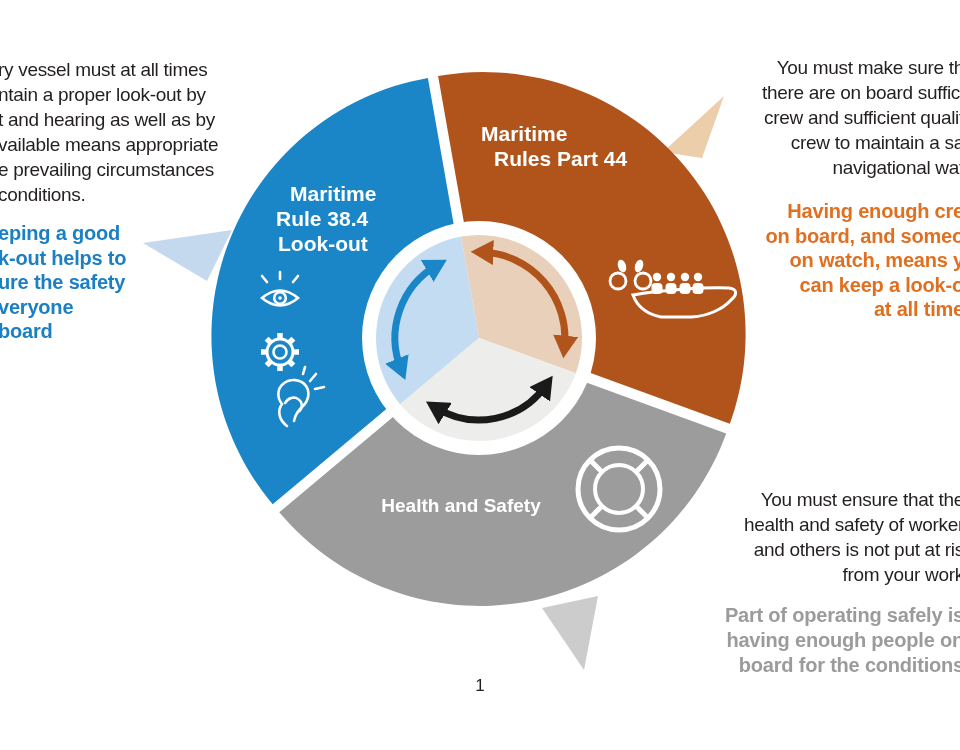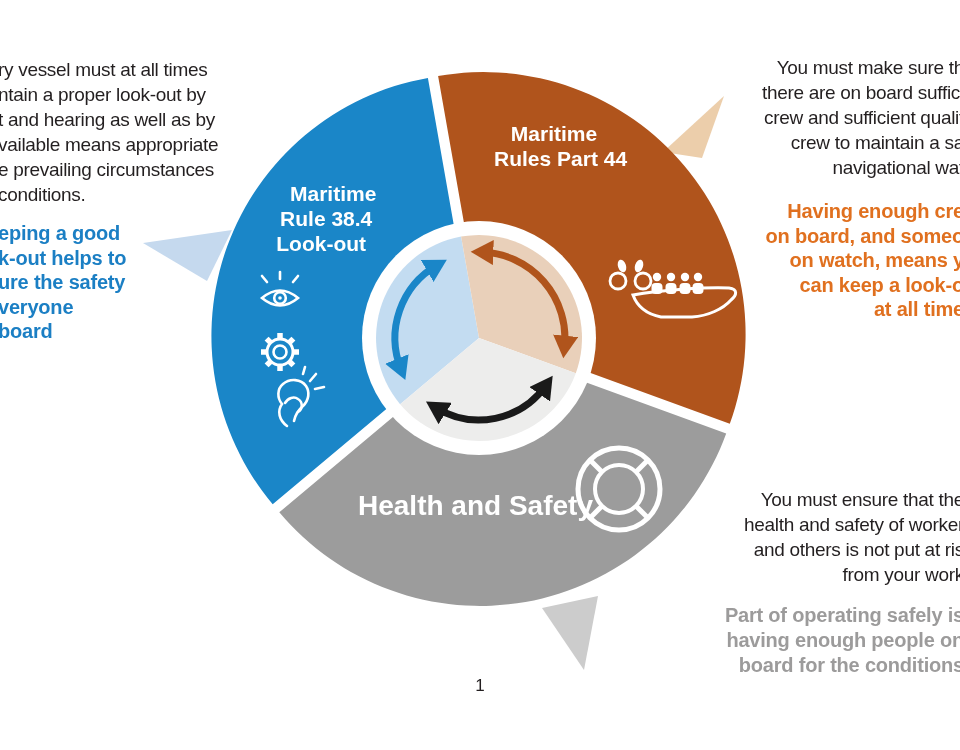--- a/index.html
+++ b/index.html
@@ -11,32 +11,32 @@
   }
   #stage svg{position:absolute;left:0;top:0;}
   .txtblock{position:absolute;white-space:nowrap;}
   .para{font-size:19px;line-height:25px;letter-spacing:-0.3px;color:#231f20;}
   .hl{font-size:20px;line-height:24.5px;font-weight:bold;letter-spacing:-0.2px;}
   .left-align{text-align:left;}
   .right-align{text-align:right;}
   .blue-hl{color:#1b7fc4;}
   .orange-hl{color:#e0701f;}
   .gray-hl{color:#9c9b9b;}
-  .seg-label{position:absolute;color:#ffffff;font-weight:bold;font-size:21px;line-height:25px;white-space:nowrap;text-align:center;}
+  .seg-label{position:absolute;color:#ffffff;font-weight:bold;font-size:21px;line-height:25px;white-space:nowrap;}
   .seg-label div{white-space:nowrap;}
   #label-lookout{left:266px;top:181px;}
   #label-lookout .l0{margin-left:24px;}
   #label-lookout .l1{margin-left:10px;}
-  #label-lookout .l2{margin-left:0;}
+  #label-lookout .l2{margin-left:12px;}
   #label-crewing{left:481px;top:121px;}
   #label-crewing .l0{margin-left:0;}
   #label-crewing .l1{margin-left:13px;}
   #label-crewing .l2{margin-left:30px;}
   #label-crewing .l3{margin-left:49px;}
-  #label-hswa{left:358px;top:492px;width:206px;text-align:center;line-height:27px;font-size:28px;}
+  #label-hswa{left:358px;top:492px;width:206px;text-align:center;line-height:27px;font-size:19px;}
   #page-num{position:absolute;left:0;top:676px;width:960px;text-align:center;font-size:17px;color:#231f20;}
 </style>
 </head>
 <body>
 
 <div id="stage">
 
   <svg width="960" height="750" viewBox="0 0 960 750">
     <defs>
       <marker id="ah-blue" viewBox="0 0 10 10" refX="4.5" refY="5" markerWidth="3.6" markerHeight="3.6" orient="auto-start-reverse">

